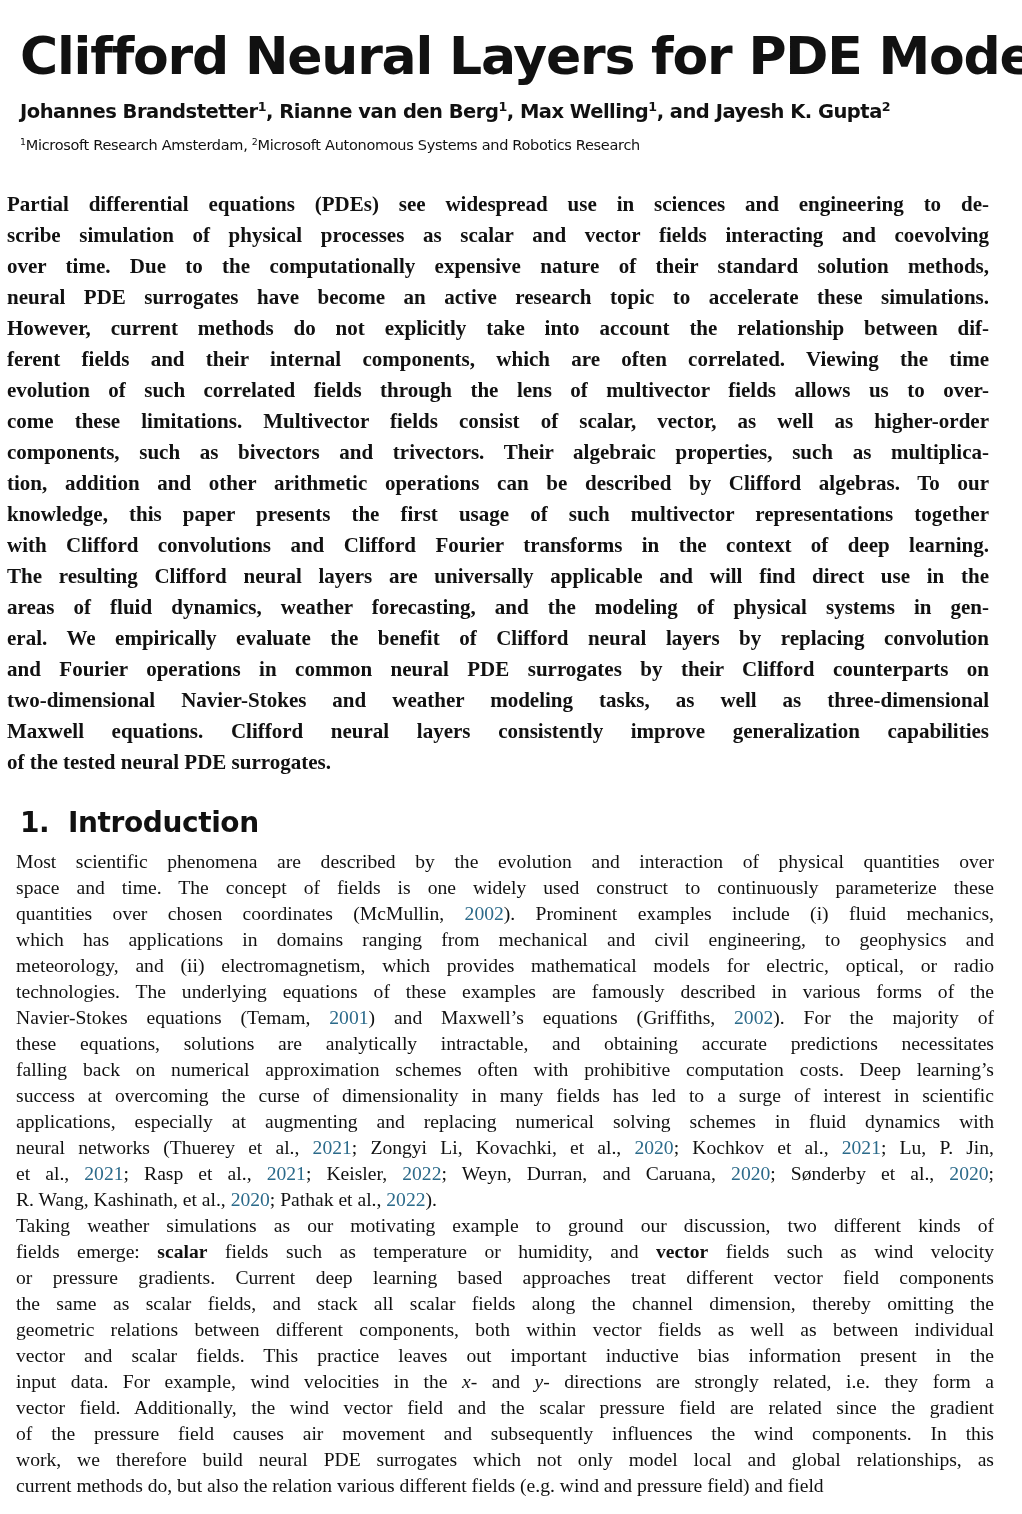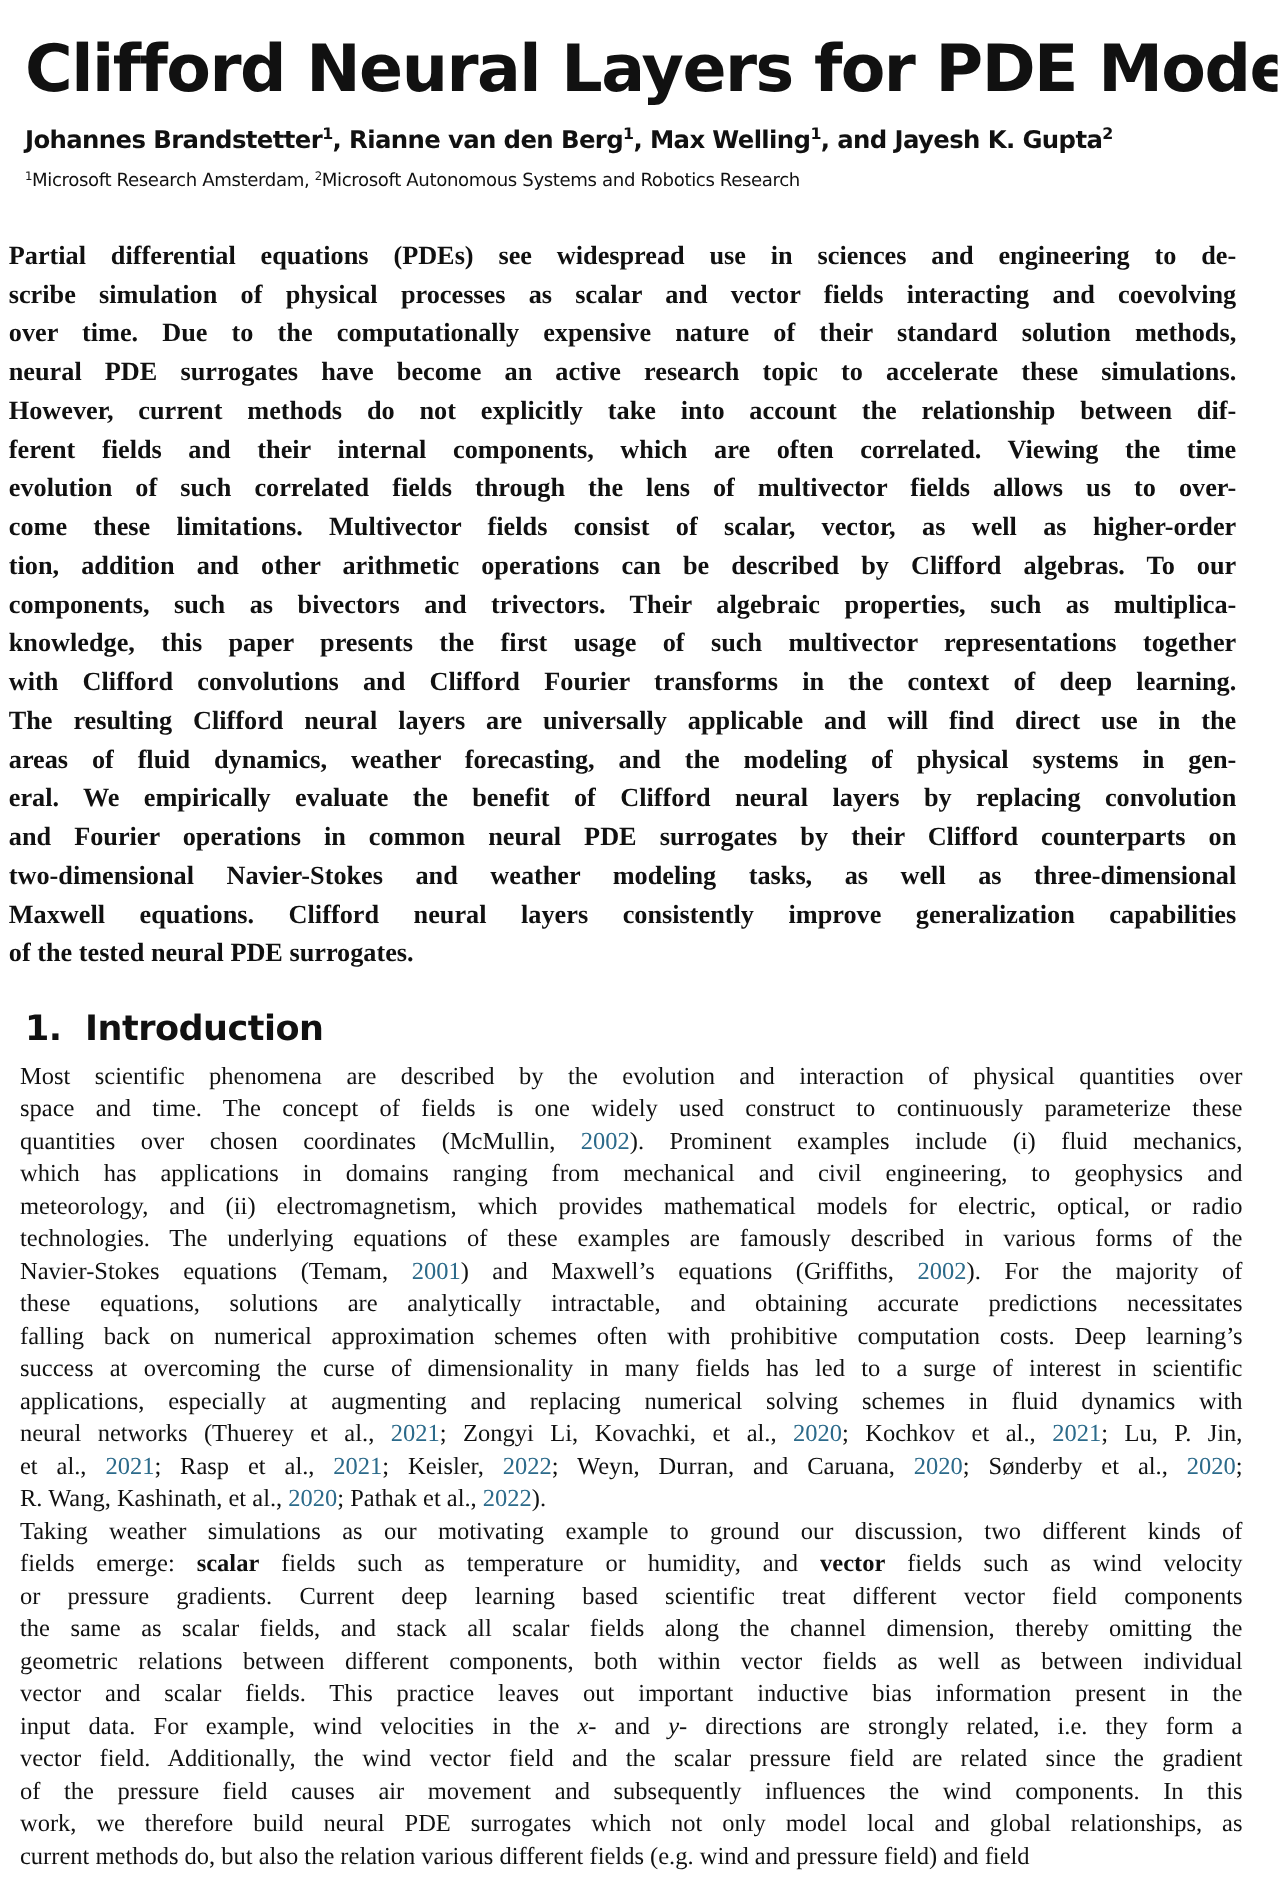--- a/index.html
+++ b/index.html
@@ -53,22 +53,22 @@
 
 <div class="abstract" id="abstract">
     <span class="line">Partial differential equations (PDEs) see widespread use in sciences and engineering to de-</span>
     <span class="line">scribe simulation of physical processes as scalar and vector fields interacting and coevolving</span>
     <span class="line">over time. Due to the computationally expensive nature of their standard solution methods,</span>
     <span class="line">neural PDE surrogates have become an active research topic to accelerate these simulations.</span>
     <span class="line">However, current methods do not explicitly take into account the relationship between dif-</span>
     <span class="line">ferent fields and their internal components, which are often correlated. Viewing the time</span>
     <span class="line">evolution of such correlated fields through the lens of multivector fields allows us to over-</span>
     <span class="line">come these limitations. Multivector fields consist of scalar, vector, as well as higher-order</span>
+    <span class="line">components, such as bivectors and trivectors. Their algebraic properties, such as multiplica-</span>
     <span class="line">tion, addition and other arithmetic operations can be described by Clifford algebras. To our</span>
-    <span class="line">components, such as bivectors and trivectors. Their algebraic properties, such as multiplica-</span>
     <span class="line">knowledge, this paper presents the first usage of such multivector representations together</span>
     <span class="line">with Clifford convolutions and Clifford Fourier transforms in the context of deep learning.</span>
     <span class="line">The resulting Clifford neural layers are universally applicable and will find direct use in the</span>
     <span class="line">areas of fluid dynamics, weather forecasting, and the modeling of physical systems in gen-</span>
     <span class="line">eral. We empirically evaluate the benefit of Clifford neural layers by replacing convolution</span>
     <span class="line">and Fourier operations in common neural PDE surrogates by their Clifford counterparts on</span>
     <span class="line">two-dimensional Navier-Stokes and weather modeling tasks, as well as three-dimensional</span>
     <span class="line">Maxwell equations. Clifford neural layers consistently improve generalization capabilities</span>
     <span class="line last">of the tested neural PDE surrogates.</span>
   </div>
@@ -88,21 +88,21 @@
     <span class="line">Navier-Stokes equations (Temam, <a class="cite">2001</a>) and Maxwell’s equations (Griffiths, <a class="cite">2002</a>). For the majority of</span>
     <span class="line">these equations, solutions are analytically intractable, and obtaining accurate predictions necessitates</span>
     <span class="line">falling back on numerical approximation schemes often with prohibitive computation costs. Deep learning’s</span>
     <span class="line">success at overcoming the curse of dimensionality in many fields has led to a surge of interest in scientific</span>
     <span class="line">applications, especially at augmenting and replacing numerical solving schemes in fluid dynamics with</span>
     <span class="line">neural networks (Thuerey et al., <a class="cite">2021</a>; Zongyi Li, Kovachki, et al., <a class="cite">2020</a>; Kochkov et al., <a class="cite">2021</a>; Lu, P. Jin,</span>
     <span class="line">et al., <a class="cite">2021</a>; Rasp et al., <a class="cite">2021</a>; Keisler, <a class="cite">2022</a>; Weyn, Durran, and Caruana, <a class="cite">2020</a>; Sønderby et al., <a class="cite">2020</a>;</span>
     <span class="line last">R. Wang, Kashinath, et al., <a class="cite">2020</a>; Pathak et al., <a class="cite">2022</a>).</span>
     <span class="line">Taking weather simulations as our motivating example to ground our discussion, two different kinds of</span>
     <span class="line">fields emerge: <span class="b">scalar</span> fields such as temperature or humidity, and <span class="b">vector</span> fields such as wind velocity</span>
-    <span class="line">or pressure gradients. Current deep learning based scientific treat different vector field components</span>
+    <span class="line">or pressure gradients. Current deep learning based approaches treat different vector field components</span>
     <span class="line">the same as scalar fields, and stack all scalar fields along the channel dimension, thereby omitting the</span>
     <span class="line">geometric relations between different components, both within vector fields as well as between individual</span>
     <span class="line">vector and scalar fields. This practice leaves out important inductive bias information present in the</span>
     <span class="line">input data. For example, wind velocities in the <span class="i">x</span>- and <span class="i">y</span>- directions are strongly related, i.e. they form a</span>
     <span class="line">vector field. Additionally, the wind vector field and the scalar pressure field are related since the gradient</span>
     <span class="line">of the pressure field causes air movement and subsequently influences the wind components. In this</span>
     <span class="line">work, we therefore build neural PDE surrogates which not only model local and global relationships, as</span>
     <span class="line last">current methods do, but also the relation various different fields (e.g. wind and pressure field) and field</span>
   </div>
 

